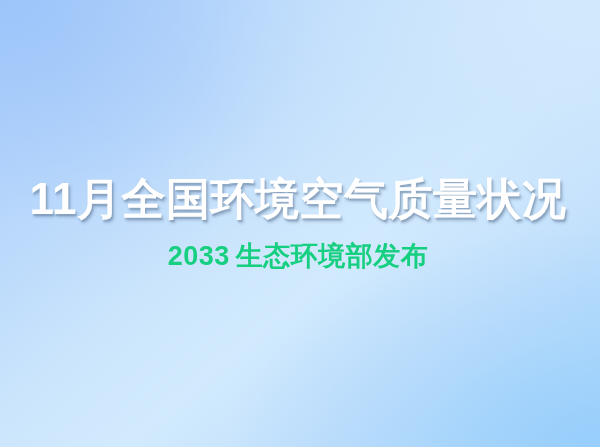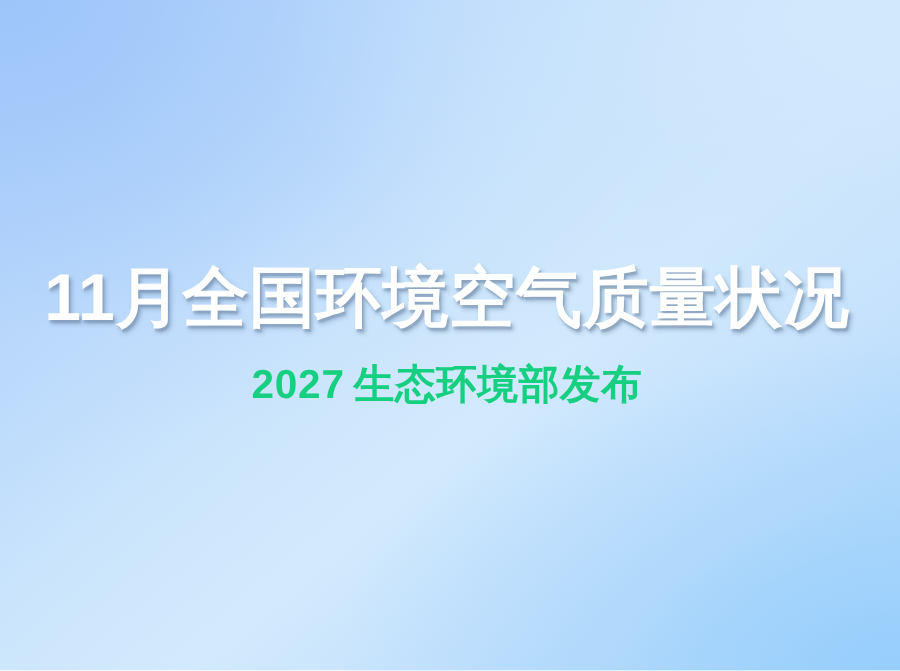--- a/index.html
+++ b/index.html
@@ -86,17 +86,17 @@
 </style>
 </head>
 <body>
 
 <div class="poster">
   <div class="content">
 
     <h1 class="main-title">11月全国环境空气质量状况</h1>
 
     <div class="sub-title">
-      <span class="year">2027</span><span>生态环境部发布</span>
+      <span class="year">2033</span><span>生态环境部发布</span>
     </div>
 
   </div>
 </div>
 
 </body></html>

